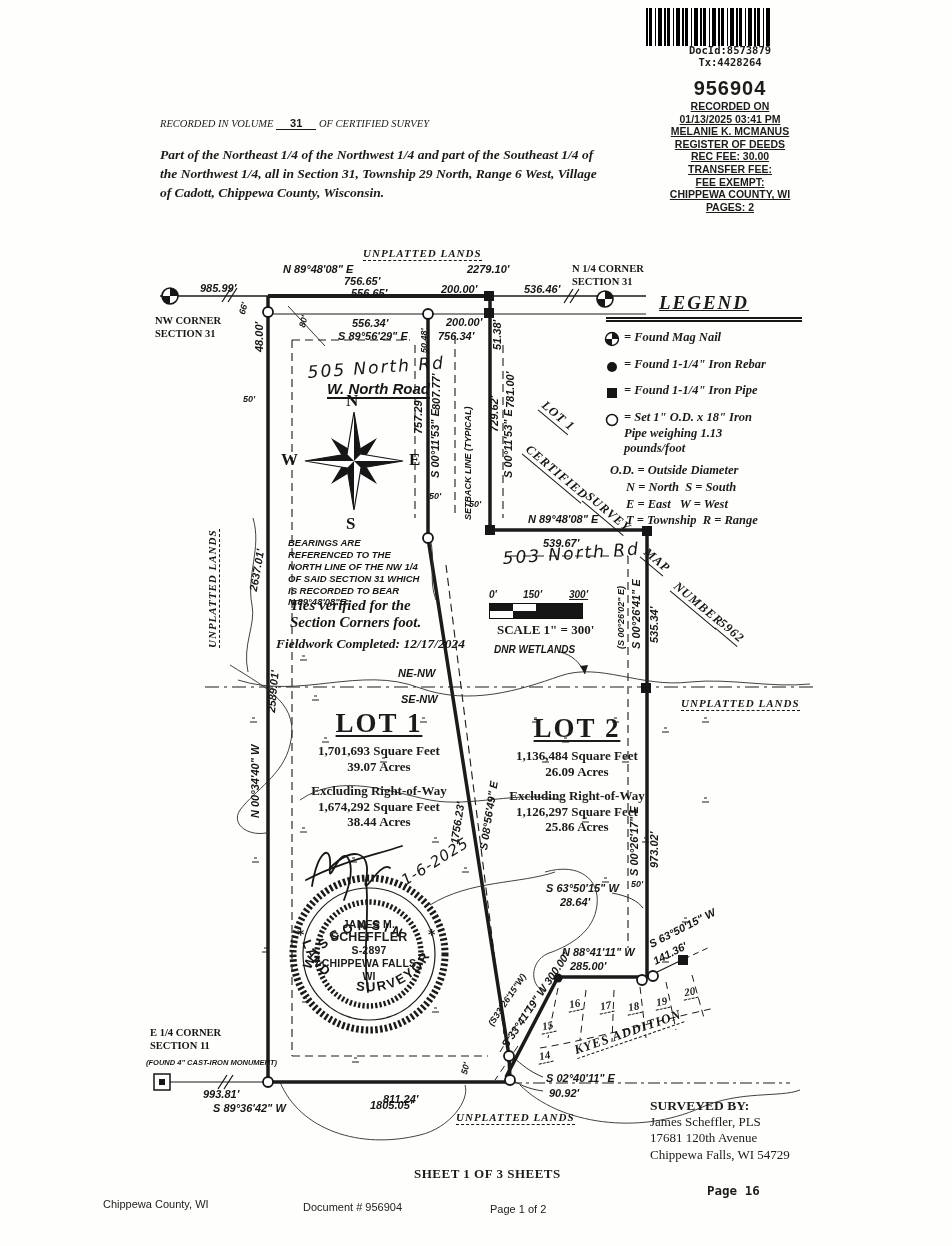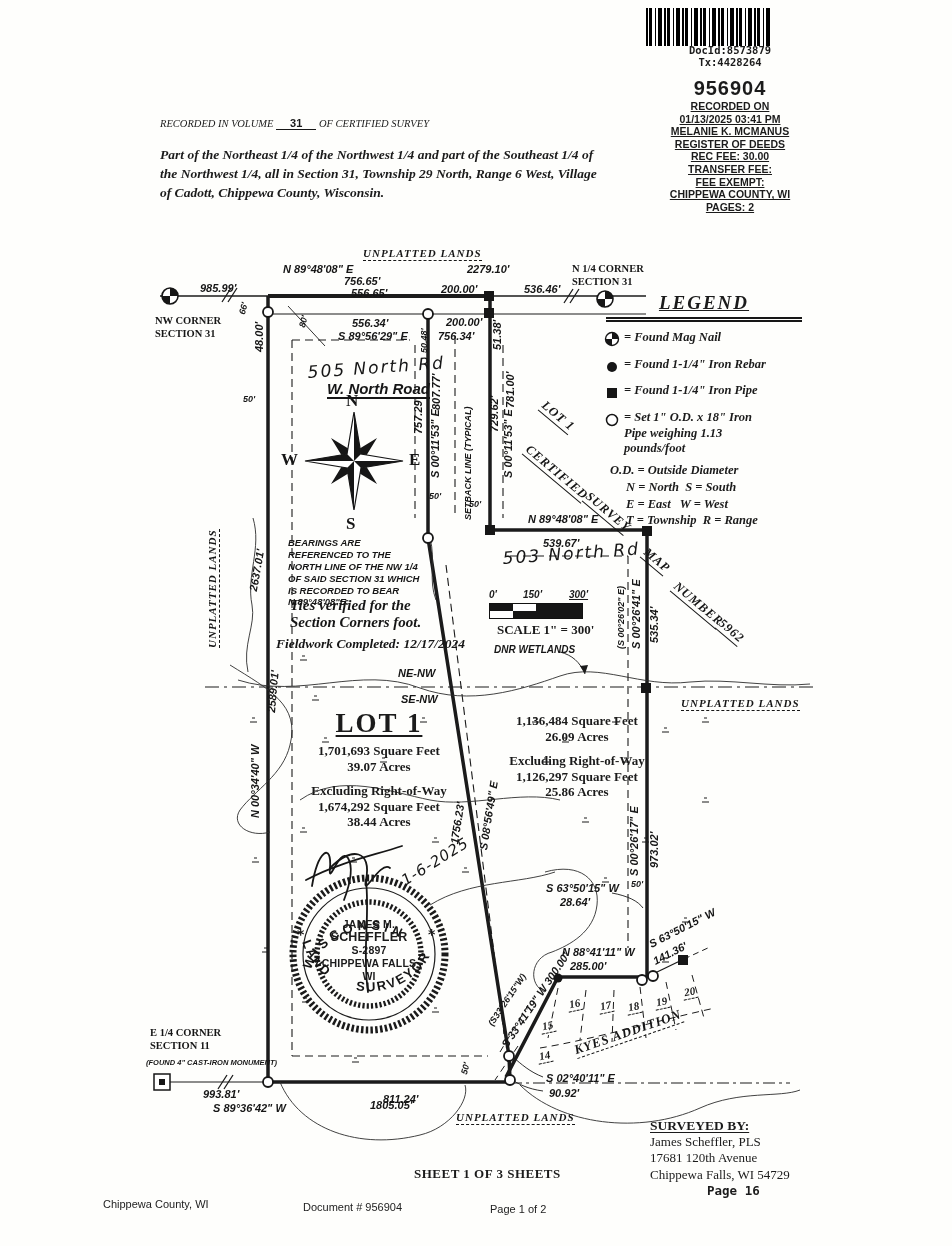--- a/index.html
+++ b/index.html
@@ -58,21 +58,21 @@
   .sealline.nm2{font-size:12.5px;}
   
   .scalebar{left:489px;top:589px;width:110px;}
   .sbticks{position:relative;height:12px;font:italic bold 10px "Liberation Sans",sans-serif;}
   .sbbar{width:92px;height:14px;border:1.6px solid #111;display:flex;flex-direction:column;margin-top:2px;}
   .sbrow{display:flex;height:7px;}
   .sbseg{height:100%;}
   .sblabel{font:bold 13px "Liberation Serif",serif;margin-top:3px;margin-left:8px;white-space:nowrap;}
   
   .surveyed{left:650px;top:1098px;}
-  .survtitle{font:bold 13.5px "Liberation Serif",serif;text-decoration:underline;text-underline-offset:2px;margin-top:20px;}
+  .survtitle{font:bold 13.5px "Liberation Serif",serif;text-underline-offset:2px;}
   .survline{font:13px "Liberation Serif",serif;line-height:1.25;}
   .sheet{left:414px;top:1166px;font:bold 13px "Liberation Serif",serif;letter-spacing:.5px;}
   .pagestamp{left:707px;top:1183px;font:bold 12.5px "DejaVu Sans Mono",monospace;}
   .foot{font:11px "Liberation Sans",sans-serif;color:#222;}
 </style>
 </head>
 <body>
 
 <div class="page">
 
@@ -278,20 +278,21 @@
   <div class="abs lotblock" style="left:295px;top:708px;width:168px;">
     <div class="lottitle">LOT 1</div>
     <div class="lotline">1,701,693 Square Feet</div>
     <div class="lotline">39.07 Acres</div>
     <div class="lotspacer"></div>
     <div class="lotline">Excluding Right-of-Way</div>
     <div class="lotline">1,674,292 Square Feet</div>
     <div class="lotline">38.44 Acres</div>
   </div>
   <div class="abs lotblock" style="left:492px;top:713px;width:170px;">
+    <div class="lottitle">LOT 2</div>
     <div class="lotline">1,136,484 Square Feet</div>
     <div class="lotline">26.09 Acres</div>
     <div class="lotspacer"></div>
     <div class="lotline">Excluding Right-of-Way</div>
     <div class="lotline">1,126,297 Square Feet</div>
     <div class="lotline">25.86 Acres</div>
   </div>
 
   <div class="abs sealtext">
     <div class="sealline">JAMES M.</div>

